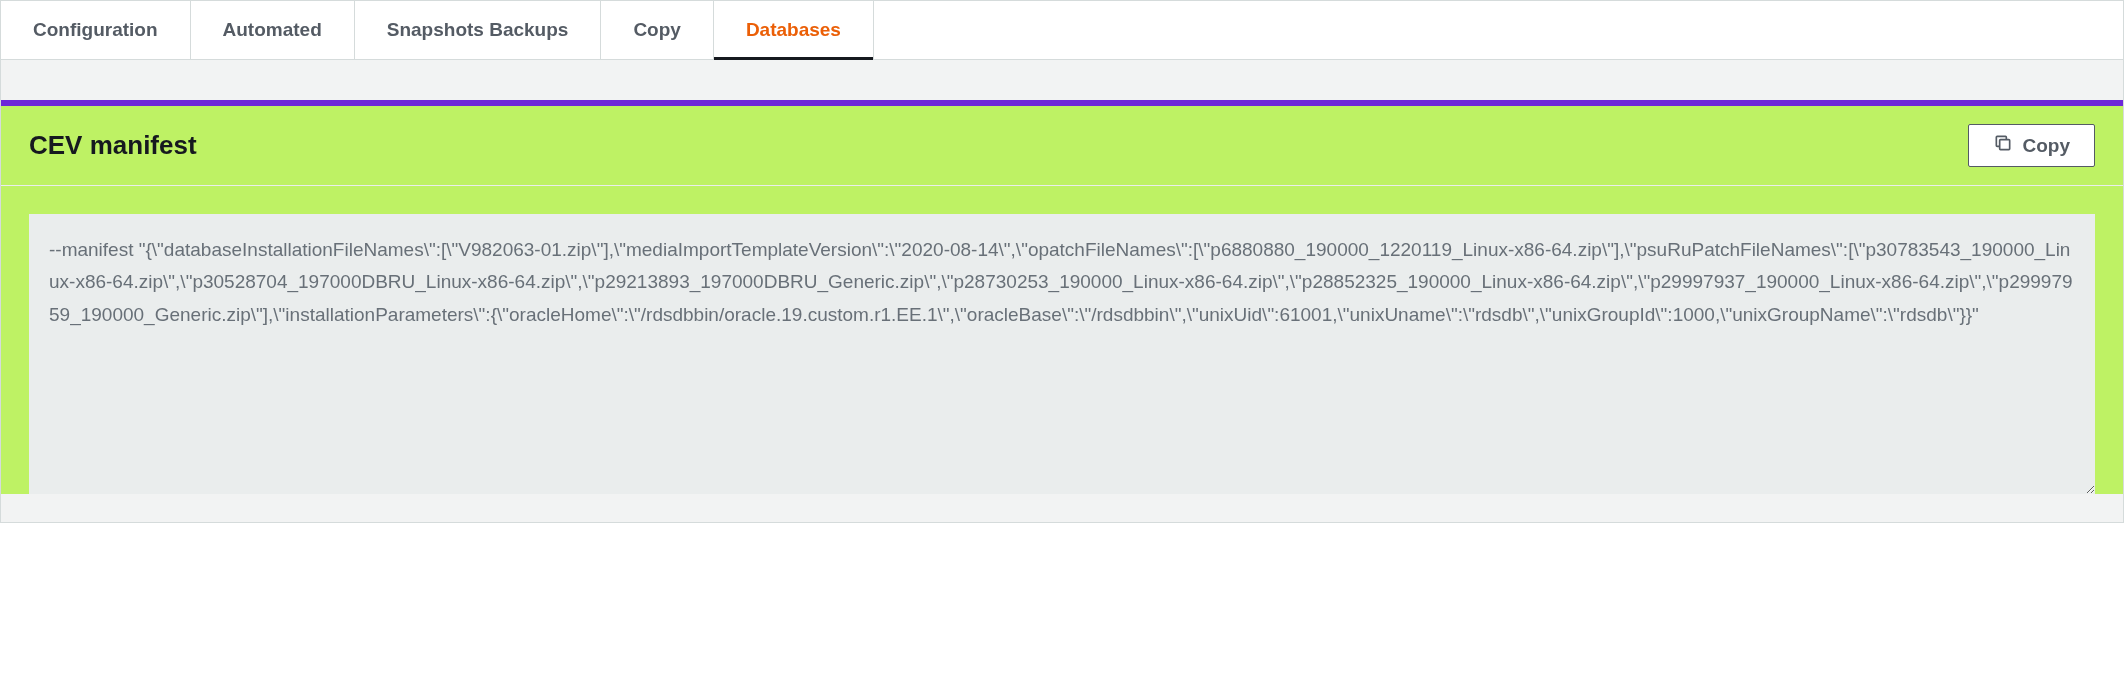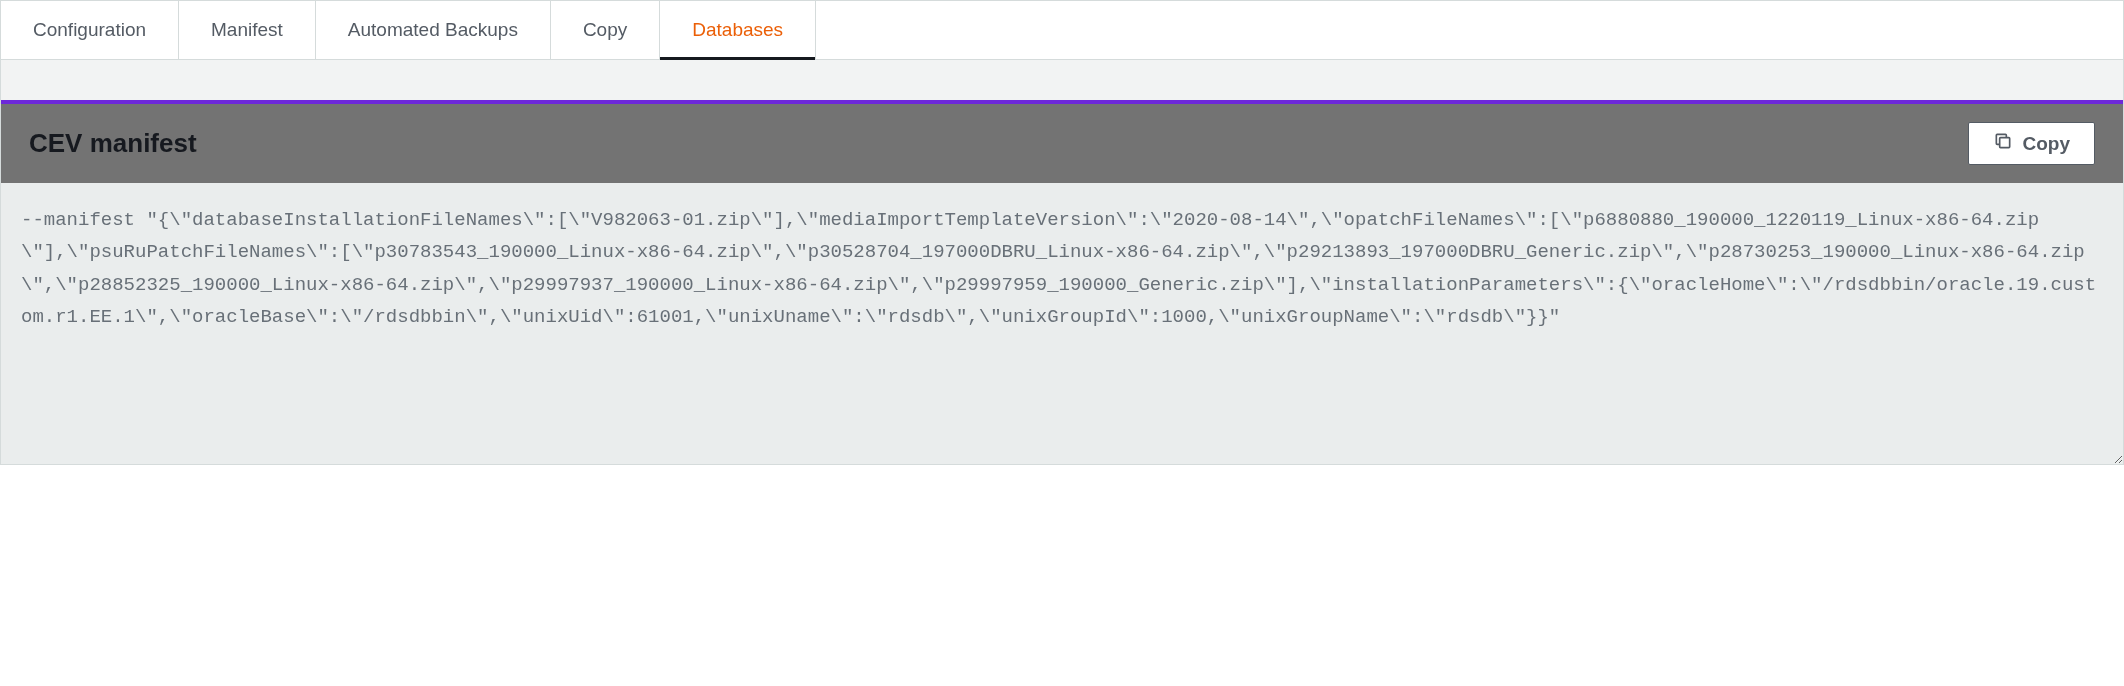--- a/index.html
+++ b/index.html
@@ -18,43 +18,43 @@
     }
     .tabs {
       display: flex;
       background: #fff;
       border-bottom: 1px solid #d5dbdb;
       position: relative;
     }
     .tab {
       padding: 18px 32px;
       font-size: 19px;
-      font-weight: 400;
+      font-weight: 700;
       color: #545b64;
       cursor: pointer;
       border-right: 1px solid #d5dbdb;
       background: #fff;
       position: relative;
     }
     .tab.active {
       color: #eb5f07;
     }
     .tab.active::after {
       content: "";
       position: absolute;
       left: 0;
       right: 0;
       bottom: -1px;
       height: 3px;
       background: #16191f;
     }
     .content {
-      background: #737373;
+      background: #bef264;
       margin-top: 40px;
-      border-top: 4px solid #6d28d9;
+      border-top: 6px solid #6d28d9;
     }
     .header-row {
       display: flex;
       justify-content: space-between;
       align-items: center;
       padding: 18px 28px 18px 28px;
       border-bottom: 1px solid #eaeded;
     }
     .section-title {
       font-size: 26px;
@@ -75,41 +75,42 @@
       border-radius: 2px;
     }
     .copy-button svg {
       width: 20px;
       height: 20px;
       stroke: #545b64;
       fill: none;
       stroke-width: 2;
     }
     .manifest-box {
+      margin: 28px;
       padding: 20px 20px;
       background: #eaeded;
-      font-family: Liberation Mono, monospace;
+      font-family: Liberation Sans, sans-serif;
       font-size: 19px;
       line-height: 1.7;
       color: #687078;
       word-break: break-all;
       min-height: 280px;
       position: relative;
       resize: both;
       overflow: auto;
     }
   </style>
 </head>
 <body>
 
 <div class="container">
   <div class="tabs">
     <div class="tab">Configuration</div>
-    <div class="tab">Manifest</div>
-    <div class="tab">Automated Backups</div>
+    <div class="tab">Automated</div>
+    <div class="tab">Snapshots Backups</div>
     <div class="tab">Copy</div>
     <div class="tab active">Databases</div>
   </div>
 
   <div class="content">
     <div class="header-row">
       <h2 class="section-title">CEV manifest</h2>
       <button class="copy-button">
         <span>
           <svg viewBox="0 0 24 24">

